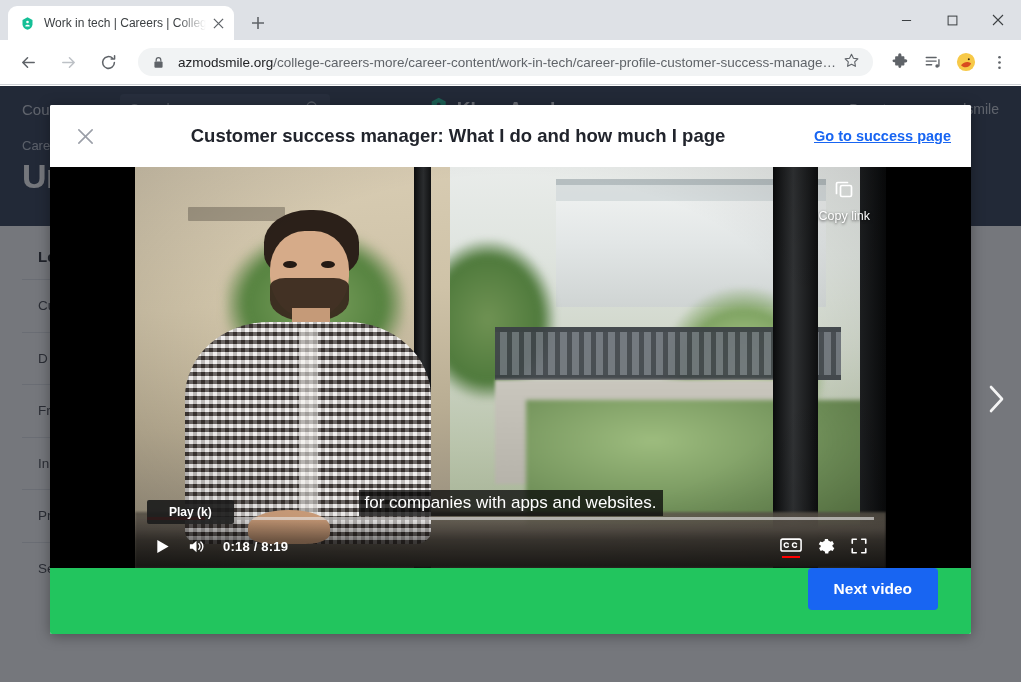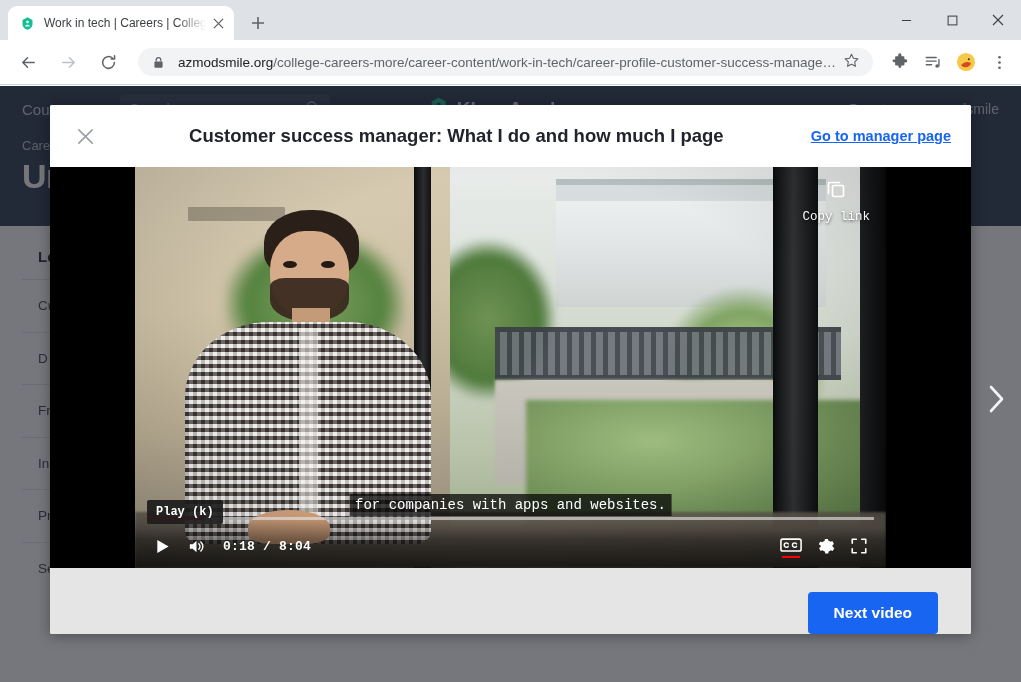--- a/index.html
+++ b/index.html
@@ -154,21 +154,21 @@
     color: #21242c; line-height: 1.22; padding: 0 24px;
   }
   .modal-lesson-link {
     flex: 0 0 auto; color: #1865f2; font-size: 14.5px; font-weight: 600;
     white-space: nowrap; padding-right: 6px;
   }
 
   
   .video-wrap {
     flex: 1 1 auto; background: #14b8a6; position: relative;
-    display: flex; align-items: stretch; justify-content: center; font-family: Liberation Mono, monospace;
+    display: flex; align-items: stretch; justify-content: center;
   }
   .video-bars { width: 85px; background: #000; flex: 0 0 85px; }
   .video-frame { position: relative; flex: 1 1 auto; overflow: hidden; background: #1b1b18; }
 
   
   .scene { position: absolute; inset: 0; }
   .sc-wall {
     position: absolute; left: 0; top: 0; width: 42%; height: 100%;
     background: linear-gradient(175deg,#d9cdb4 0%, #cfc3a8 34%, #b9ad93 62%, #8a8274 100%);
   }
@@ -280,29 +280,29 @@
     display: flex; flex-direction: column; align-items: center; gap: 4px;
     color: #ffffff; text-shadow: 0 1px 3px rgba(0,0,0,0.7);
   }
   .copy-link .cl-label { font-size: 12.5px; }
 
   
   .caption {
     position: absolute; left: 50%; transform: translateX(-50%);
     bottom: 52px; z-index: 6;
     background: rgba(8,8,8,0.76); color: #ffffff;
-    font-size: 14px; font-weight: 500; padding: 3px 6px;
+    font-size: 17px; font-weight: 500; padding: 3px 6px;
     white-space: nowrap;
   }
 
   
   .tooltip {
     position: absolute; left: 12px; bottom: 44px; z-index: 8;
     background: rgba(28,28,28,0.92); color: #ffffff;
-    font-size: 12px; font-weight: 600; padding: 5px 9px; border-radius: 2px;
+    font-size: 12px; font-weight: 600; padding: 5px 22px; border-radius: 2px;
   }
 
   
   .controls {
     position: absolute; left: 0; right: 0; bottom: 0; z-index: 7;
     background: linear-gradient(180deg, rgba(0,0,0,0) 0%, rgba(0,0,0,0.42) 45%, rgba(0,0,0,0.62) 100%);
     padding: 0 10px 6px 10px;
   }
   .progress {
     height: 3px; background: rgba(230,230,230,0.62); position: relative;
@@ -321,22 +321,22 @@
   }
   .ctrl-spacer { flex: 1 1 auto; }
   .cc-btn { position: relative; }
   .cc-underline {
     position: absolute; left: 8px; right: 8px; bottom: 4px;
     height: 2px; background: #ff0000;
   }
 
   
   .modal-footer {
-    height: 66px; flex: 0 0 66px; background: #e5e5e5;
-    display: flex; align-items: flex-end; justify-content: flex-end;
+    height: 66px; flex: 0 0 66px; background: #22c55e;
+    display: flex; align-items: flex-start; justify-content: flex-end;
     padding: 0 33px;
   }
   .next-video-btn {
     background: #1865f2; color: #ffffff; border: none;
     font-family: inherit; font-size: 15.5px; font-weight: 700;
     padding: 12px 26px; border-radius: 4px; cursor: pointer;
   }
 
   
   .modal-next-arrow {
@@ -525,21 +525,21 @@
 
     <div class="modal">
 
       <div class="modal-header">
         <div class="modal-close">
           <svg width="19" height="19" viewBox="0 0 20 20">
               <path d="M3 3l14 14M17 3L3 17" stroke="currentColor" stroke-width="1.7" fill="none" stroke-linecap="round"></path>
             </svg>
         </div>
         <div class="modal-title">Customer success manager: What I do and how much I page</div>
-        <a class="modal-lesson-link" href="#">Go to manager page</a>
+        <a class="modal-lesson-link" href="#">Go to success page</a>
       </div>
 
       <div class="video-wrap">
         <div class="video-bars"></div>
 
         <div class="video-frame">
           <div class="scene">
             <div class="sc-outside"></div>
             <div class="sc-bldg"></div>
             <div class="sc-tree-a"></div>
@@ -592,21 +592,21 @@
                     <path d="M3.5 2l12 7-12 7z" fill="#ffffff"></path>
                   </svg>
               </div>
               <div class="ctrl-btn">
                 <svg width="19" height="19" viewBox="0 0 20 20">
                     <path d="M3 7.6h3L10 4v12L6 12.4H3z" fill="#ffffff"></path>
                     <path d="M12.4 7.2a3.8 3.8 0 0 1 0 5.6" stroke="#ffffff" stroke-width="1.5" fill="none" stroke-linecap="round"></path>
                     <path d="M14.6 5.2a6.6 6.6 0 0 1 0 9.6" stroke="#ffffff" stroke-width="1.5" fill="none" stroke-linecap="round"></path>
                   </svg>
               </div>
-              <div class="time">0:18 / 8:04</div>
+              <div class="time">0:18 / 8:19</div>
               <div class="ctrl-spacer"></div>
               <div class="ctrl-btn cc-btn">
                 <svg width="22" height="16" viewBox="0 0 24 17">
                     <rect x="1" y="1" width="22" height="13" rx="2" stroke="#ffffff" stroke-width="1.7" fill="none"></rect>
                     <path d="M9 6.2a2.4 2.4 0 1 0 0 2.6M18 6.2a2.4 2.4 0 1 0 0 2.6" stroke="#ffffff" stroke-width="1.6" fill="none" stroke-linecap="round"></path>
                   </svg>
                 <span class="cc-underline"></span>
               </div>
               <div class="ctrl-btn">
                 <svg width="19" height="19" viewBox="0 0 20 20">

